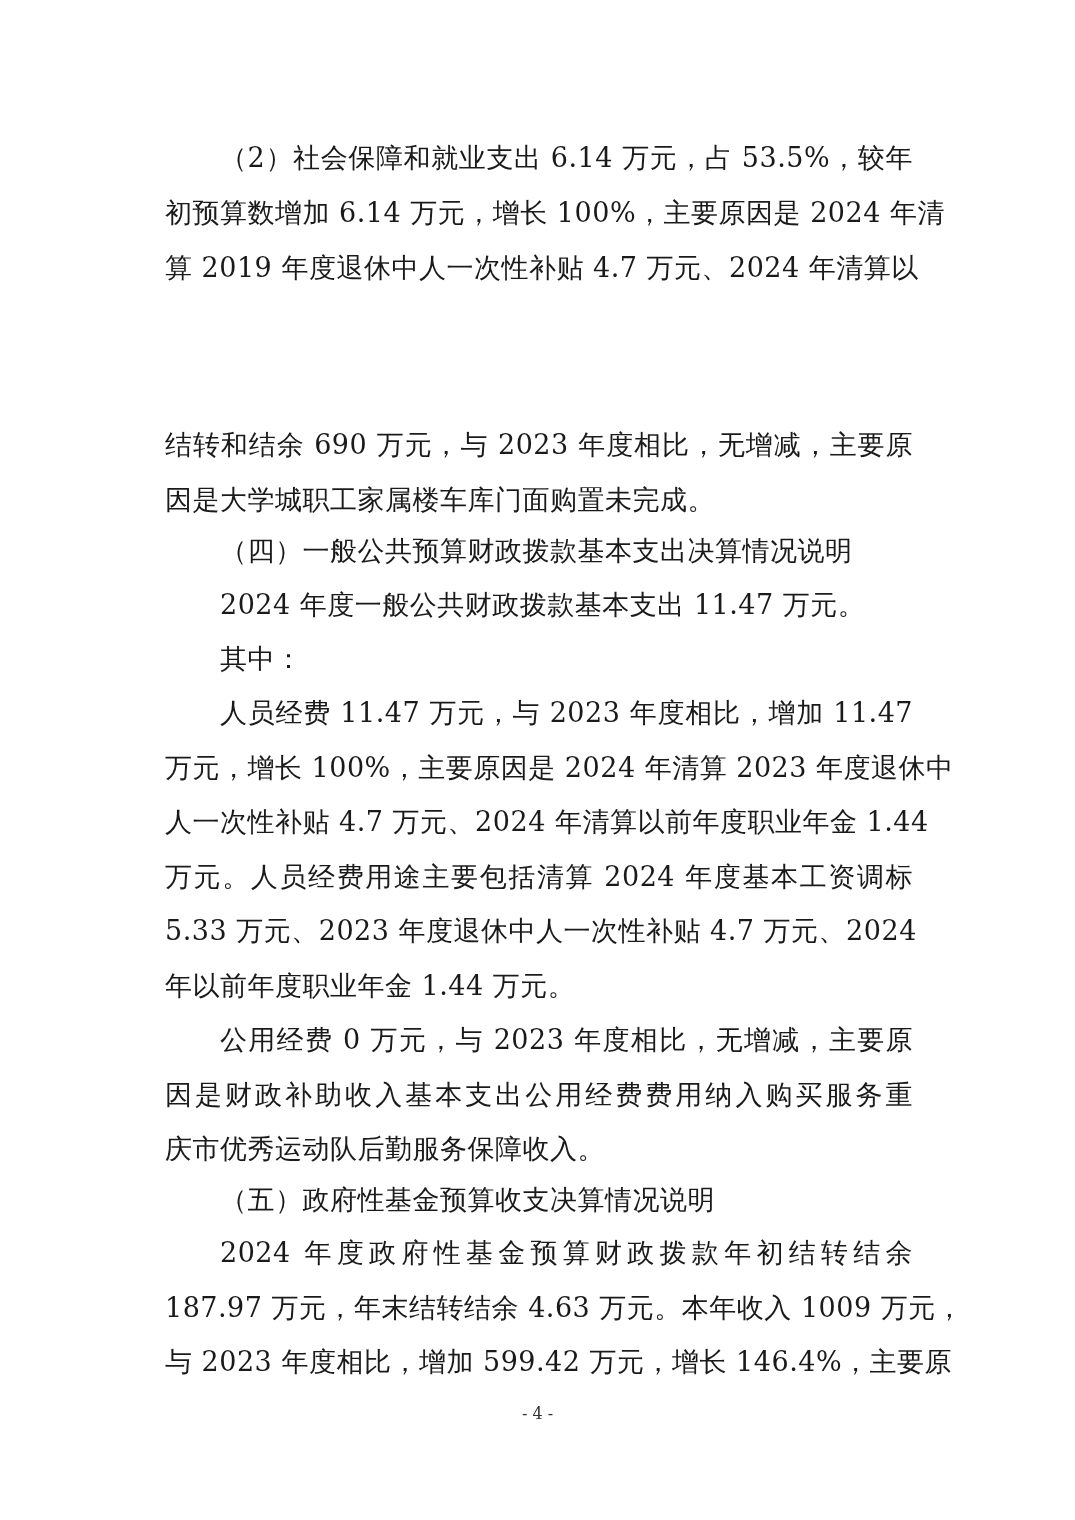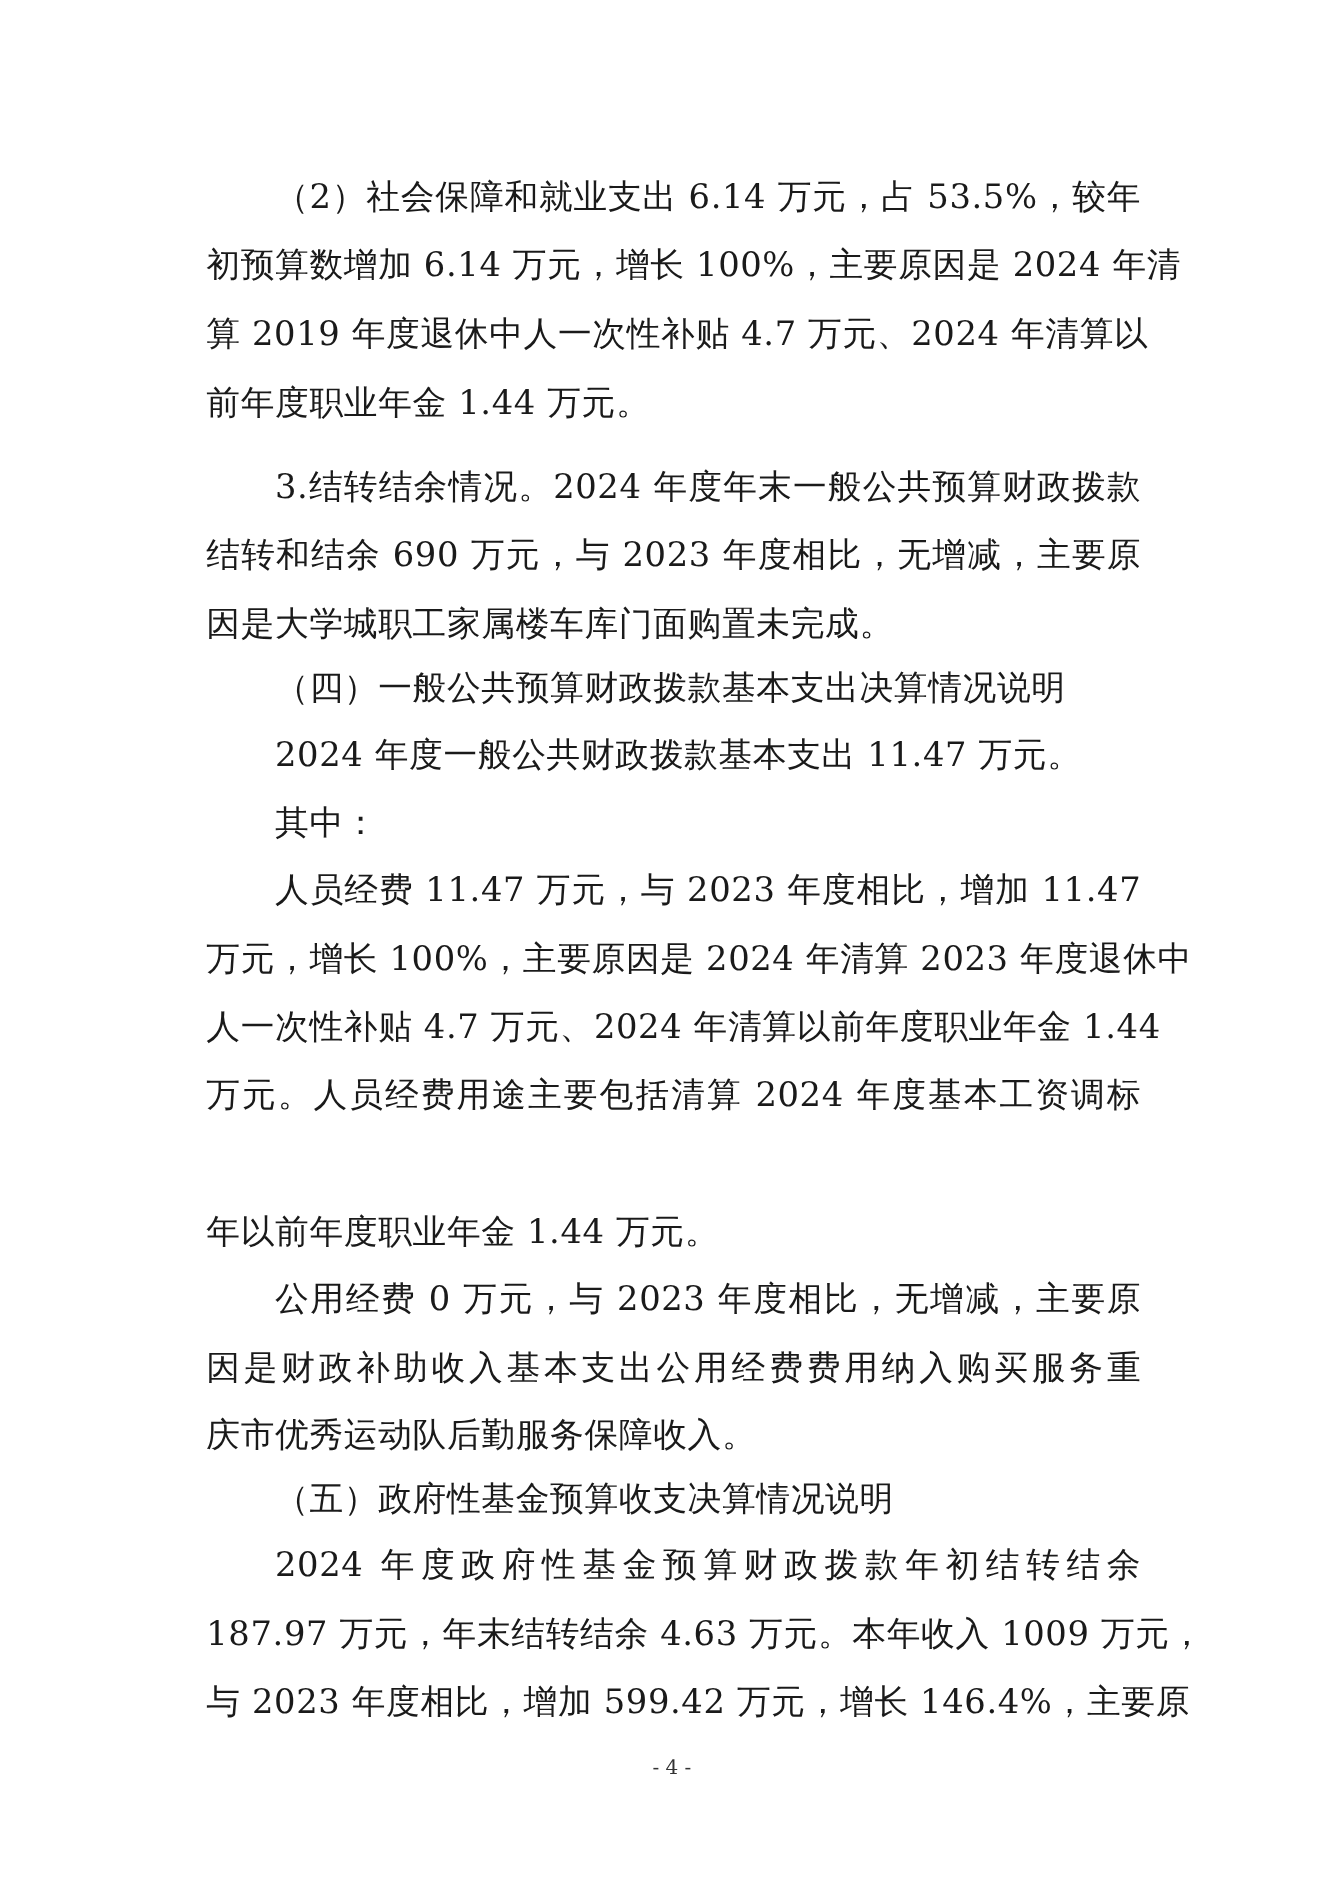--- a/index.html
+++ b/index.html
@@ -14,35 +14,34 @@
   .pagenum { position:absolute; top:1404px; left:0; width:1075px; text-align:center;
              font-size:16px; color:#333; font-family:"DejaVu Serif", serif; }
 </style>
 </head>
 <body>
 
 <div class="page">
   <div class="line indent" style="top:131px">（2）社会保障和就业支出 6.14 万元，占 53.5%，较年</div>
   <div class="line" style="top:186px">初预算数增加 6.14 万元，增长 100%，主要原因是 2024 年清</div>
   <div class="line" style="top:241px">算 2019 年度退休中人一次性补贴 4.7 万元、2024 年清算以</div>
-  <div class="line last" style="top:296px">前年度职业年金 1.44 万元。</div>
 
-  <div class="line indent" style="top:363px">3.结转结余情况。2024 年度年末一般公共预算财政拨款</div>
   <div class="line" style="top:418px">结转和结余 690 万元，与 2023 年度相比，无增减，主要原</div>
   <div class="line last" style="top:473px">因是大学城职工家属楼车库门面购置未完成。</div>
 
   <div class="line indent last heading" style="top:524px">（四）一般公共预算财政拨款基本支出决算情况说明</div>
 
   <div class="line indent last" style="top:578px">2024 年度一般公共财政拨款基本支出 11.47 万元。</div>
   <div class="line indent last" style="top:632px">其中：</div>
 
   <div class="line indent" style="top:686px">人员经费 11.47 万元，与 2023 年度相比，增加 11.47</div>
   <div class="line" style="top:741px">万元，增长 100%，主要原因是 2024 年清算 2023 年度退休中</div>
   <div class="line" style="top:795px">人一次性补贴 4.7 万元、2024 年清算以前年度职业年金 1.44</div>
   <div class="line" style="top:850px">万元。人员经费用途主要包括清算 2024 年度基本工资调标</div>
+  <div class="line" style="top:904px">5.33 万元、2023 年度退休中人一次性补贴 4.7 万元、2024</div>
   <div class="line last" style="top:959px">年以前年度职业年金 1.44 万元。</div>
 
   <div class="line indent" style="top:1013px">公用经费 0 万元，与 2023 年度相比，无增减，主要原</div>
   <div class="line" style="top:1068px">因是财政补助收入基本支出公用经费费用纳入购买服务重</div>
   <div class="line last" style="top:1122px">庆市优秀运动队后勤服务保障收入。</div>
 
   <div class="line indent last heading" style="top:1173px">（五）政府性基金预算收支决算情况说明</div>
 
   <div class="line indent" style="top:1226px">2024 年度政府性基金预算财政拨款年初结转结余</div>
   <div class="line" style="top:1281px">187.97 万元，年末结转结余 4.63 万元。本年收入 1009 万元，</div>

